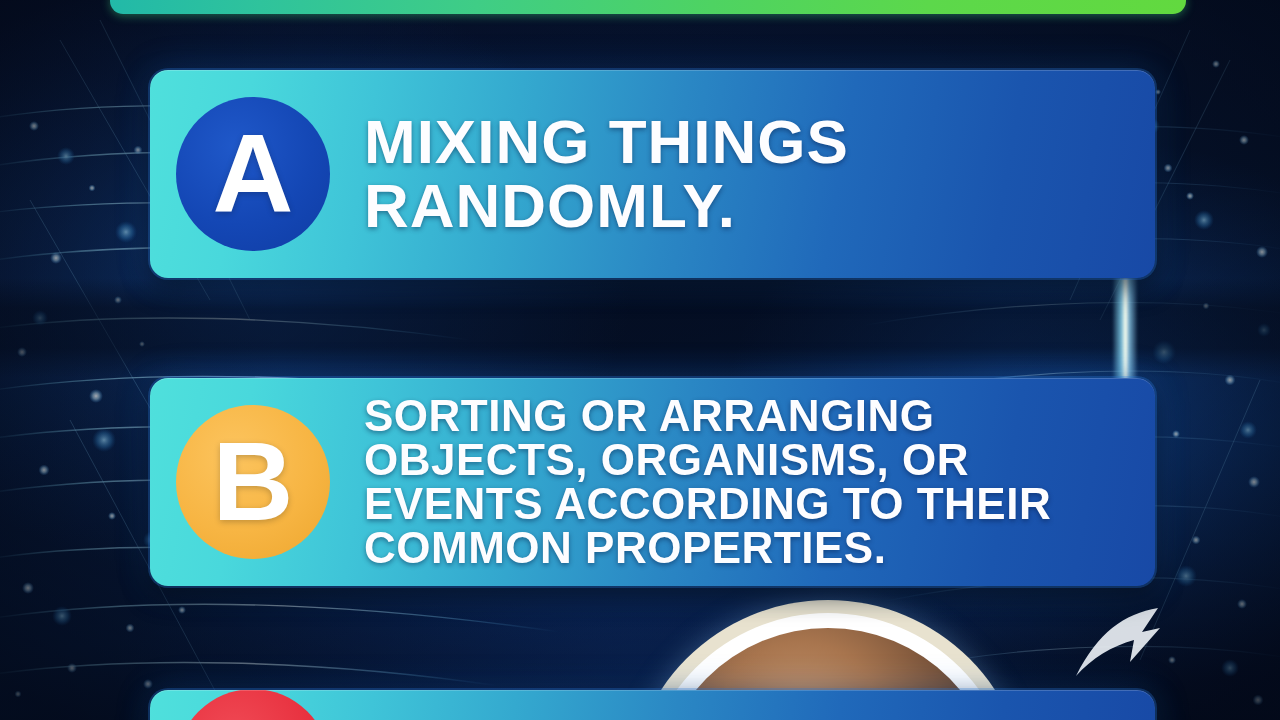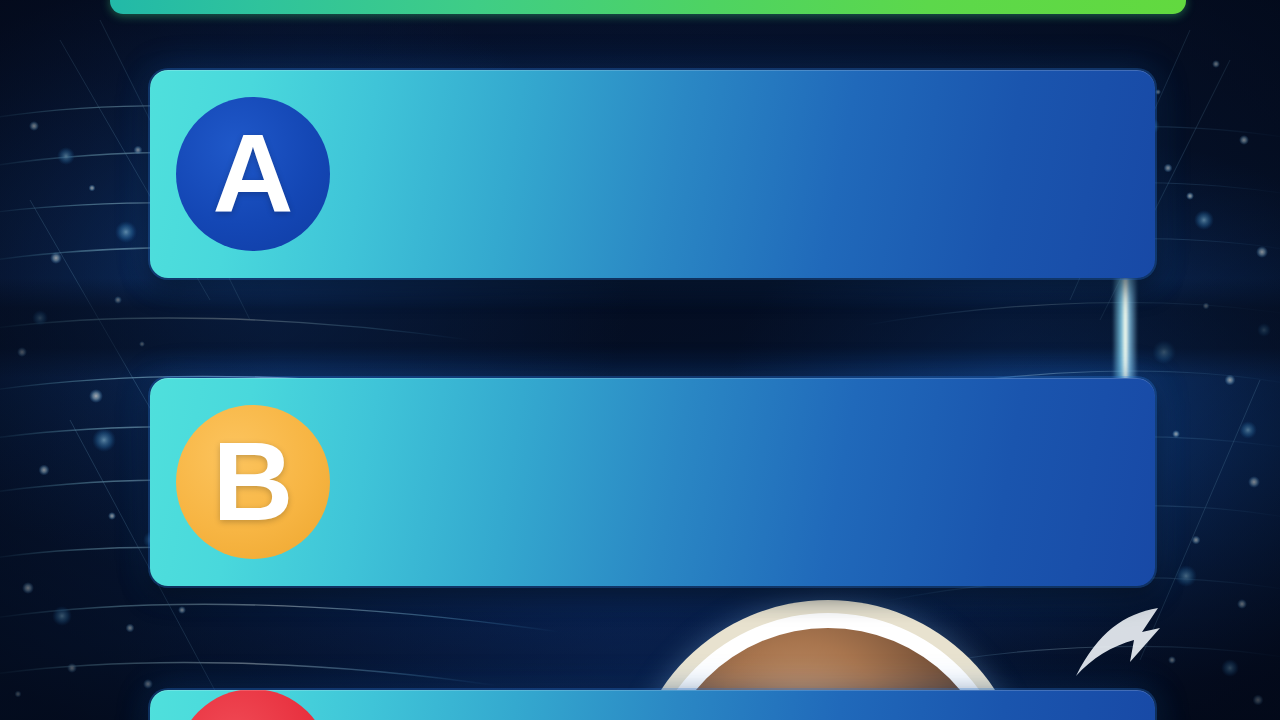--- a/index.html
+++ b/index.html
@@ -297,24 +297,30 @@
   <div class="avatar-ring"></div>
 
   <svg class="swoosh" viewBox="0 0 92 78">
     <path d="M4,70 C26,26 52,8 86,2 L70,26 L88,22 L58,56 L62,34 C40,40 20,52 4,70 Z" fill="#eef3f7" opacity=".9"></path>
   </svg>
 
   <div class="light-flare"></div>
 
   <div id="card-a" class="option-card">
     <div class="badge badge-a">A</div>
+    <div class="answer-text text-lg">MIXING THINGS
+RANDOMLY.</div>
   </div>
 
   <div id="card-b" class="option-card">
     <div class="badge badge-b">B</div>
+    <div class="answer-text text-md">SORTING OR ARRANGING
+OBJECTS, ORGANISMS, OR
+EVENTS ACCORDING TO THEIR
+COMMON PROPERTIES.</div>
   </div>
 
   <div id="card-c" class="option-card">
     <div class="badge badge-c">C</div>
     <div class="answer-text text-md"></div>
   </div>
 
 </div>
 
 </body></html>

